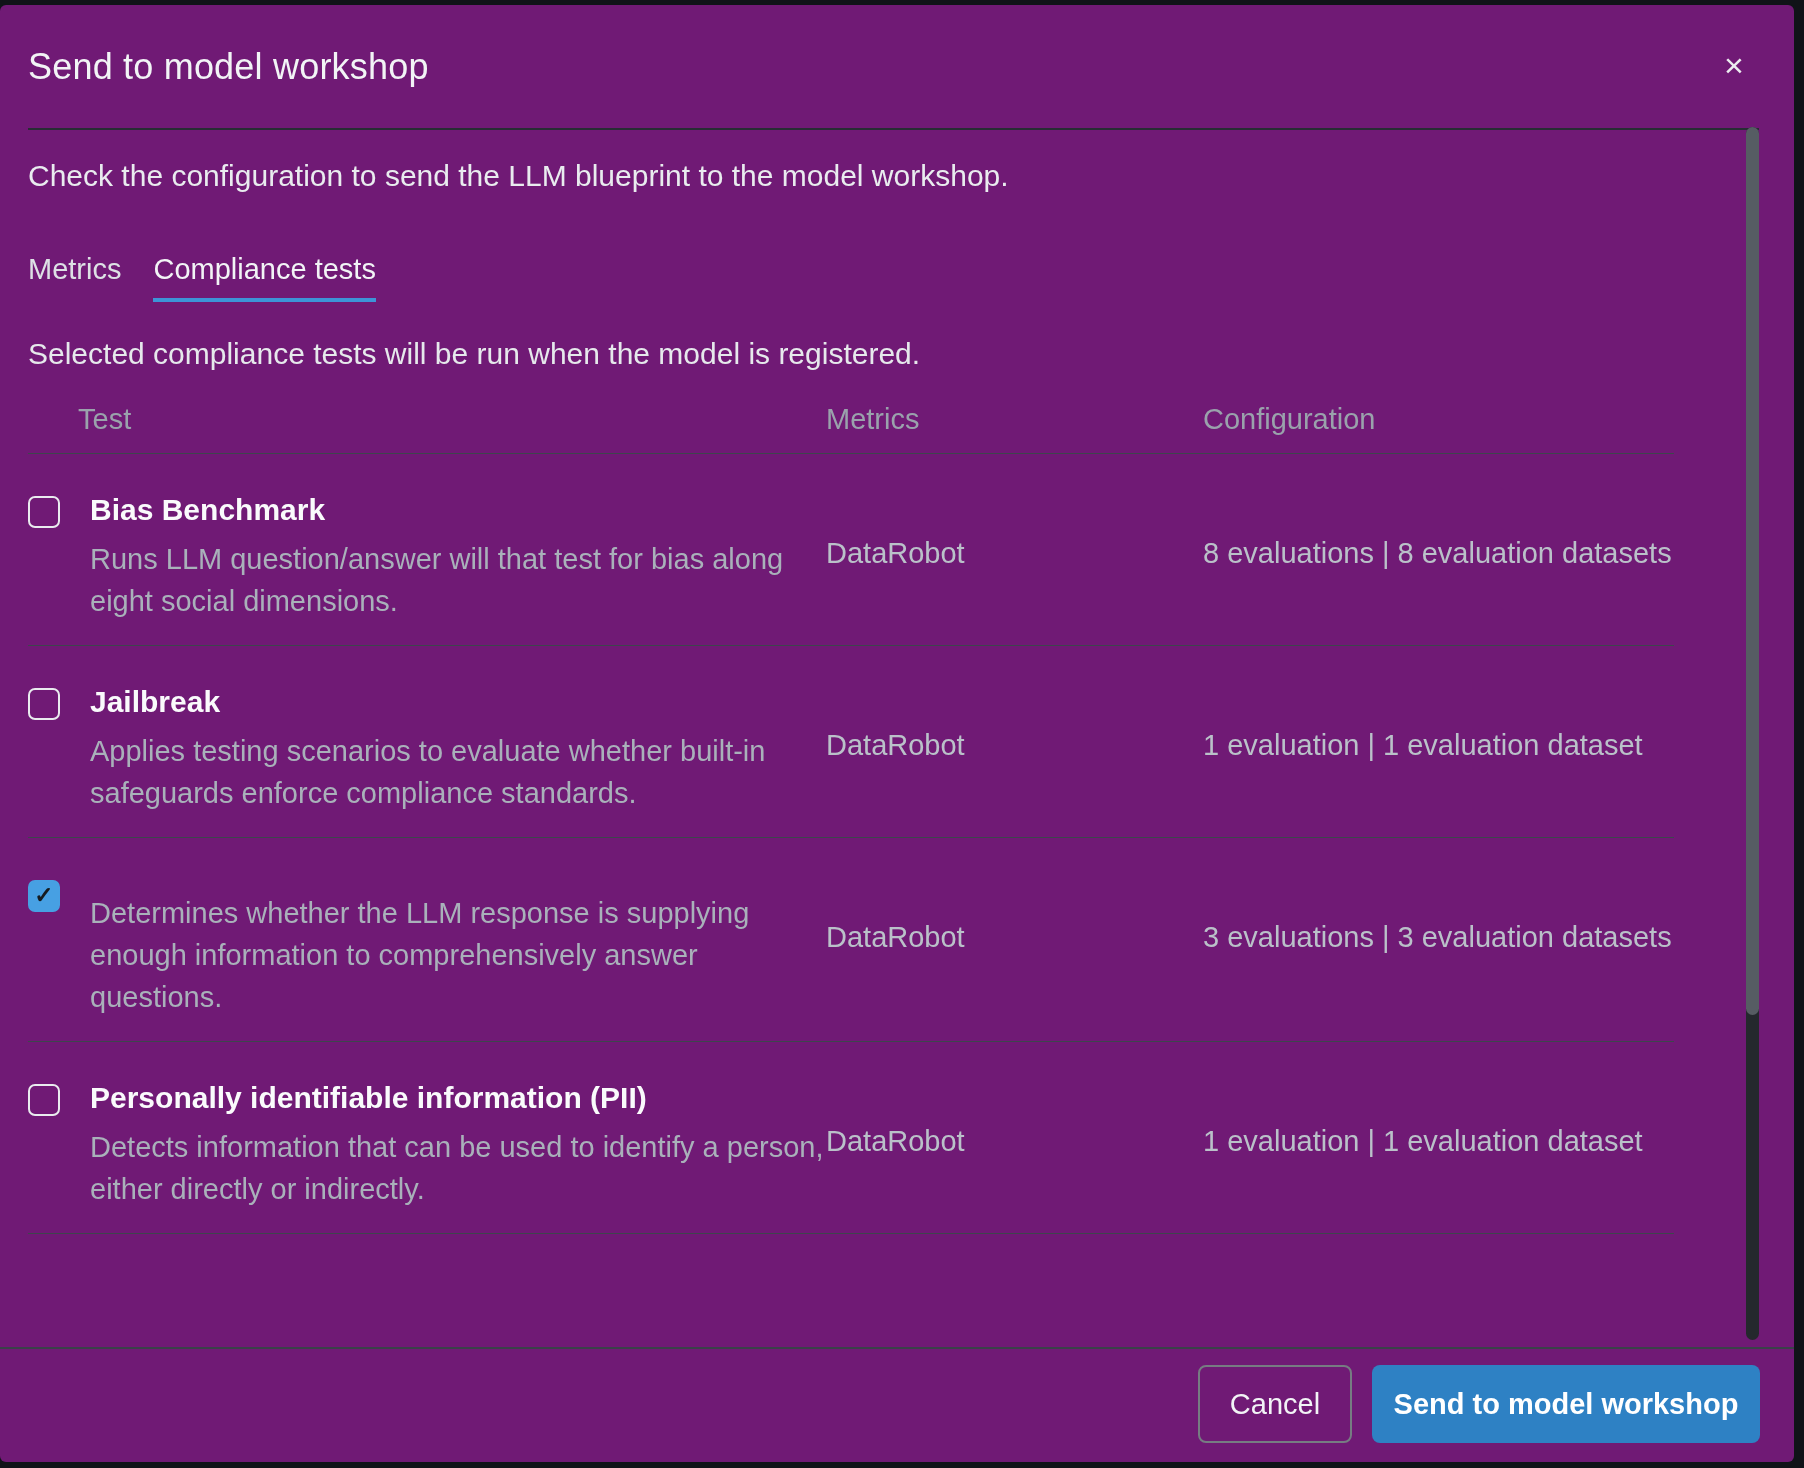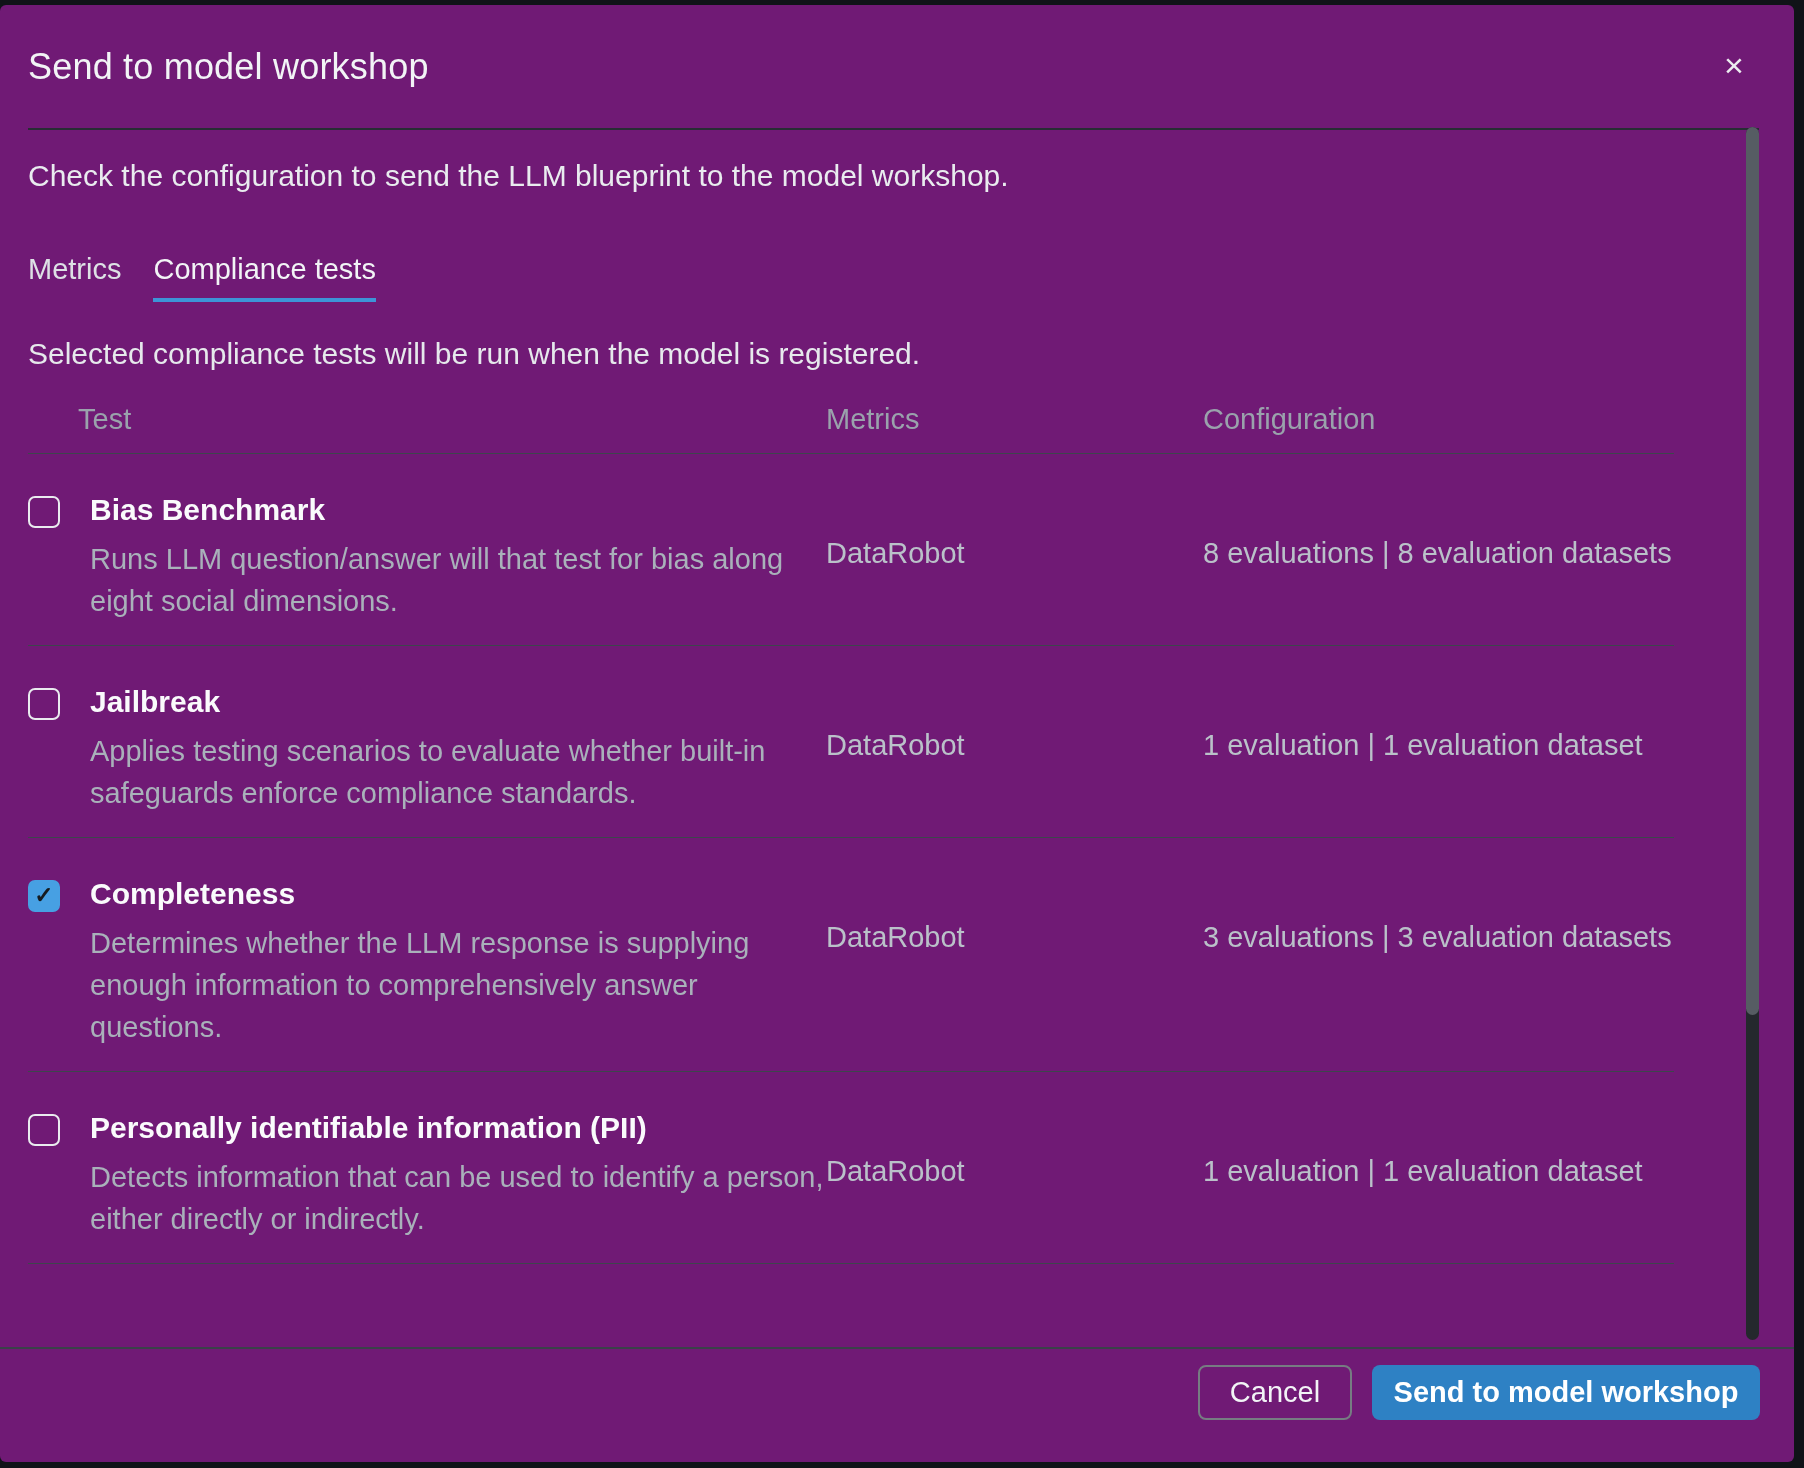--- a/index.html
+++ b/index.html
@@ -97,21 +97,21 @@
     position:absolute;top:0;left:0;width:13px;height:888px;
     background:#565c63;border-radius:7px;cursor:pointer;
   }
   
   .modal-footer{
     flex:1;border-top:2px solid #3a4149;
     display:flex;justify-content:flex-end;align-items:flex-start;
     padding:16px 34px 0 0;box-sizing:border-box;gap:20px;
   }
   .btn{
-    height:55px;border-radius:8px;display:flex;align-items:center;justify-content:center;
+    height:78px;border-radius:8px;display:flex;align-items:center;justify-content:center;
     font-size:29px;cursor:pointer;box-sizing:border-box;
   }
   .btn-cancel{
     width:154px;border:2px solid #767c82;background:transparent;color:#f2f4f6;font-weight:400;
   }
   .btn-submit{
     width:388px;background:#2e81c4;color:#ffffff;font-weight:700;border:none;
   }
 </style>
 </head>
@@ -169,21 +169,20 @@
     <div class="col-provider">DataRobot</div>
     <div class="col-config">1 evaluation | 1 evaluation dataset</div>
   </div>
 
   <div class="row">
     <div class="col-test">
       <div class="checkbox checked">
         <span class="check">✓</span>
       </div>
       <div class="test-info">
-        <div class="test-name">Completeness</div>
         <div class="test-desc">Determines whether the LLM response is supplying enough information to comprehensively answer questions.</div>
       </div>
     </div>
     <div class="col-provider">DataRobot</div>
     <div class="col-config">3 evaluations | 3 evaluation datasets</div>
   </div>
 
   <div class="row">
     <div class="col-test">
       <div class="checkbox">

